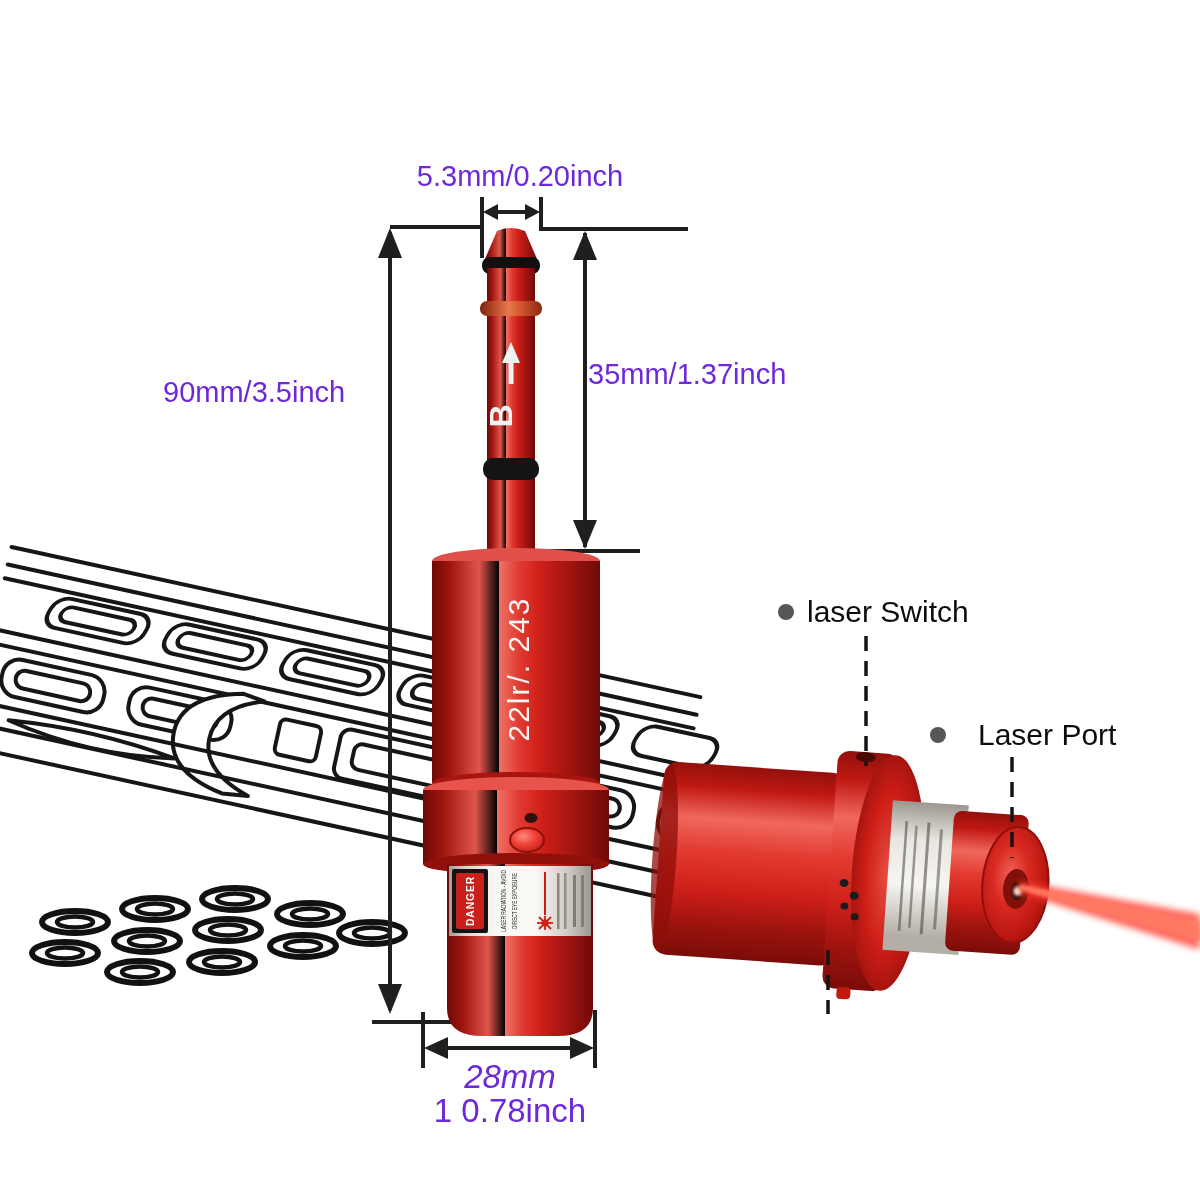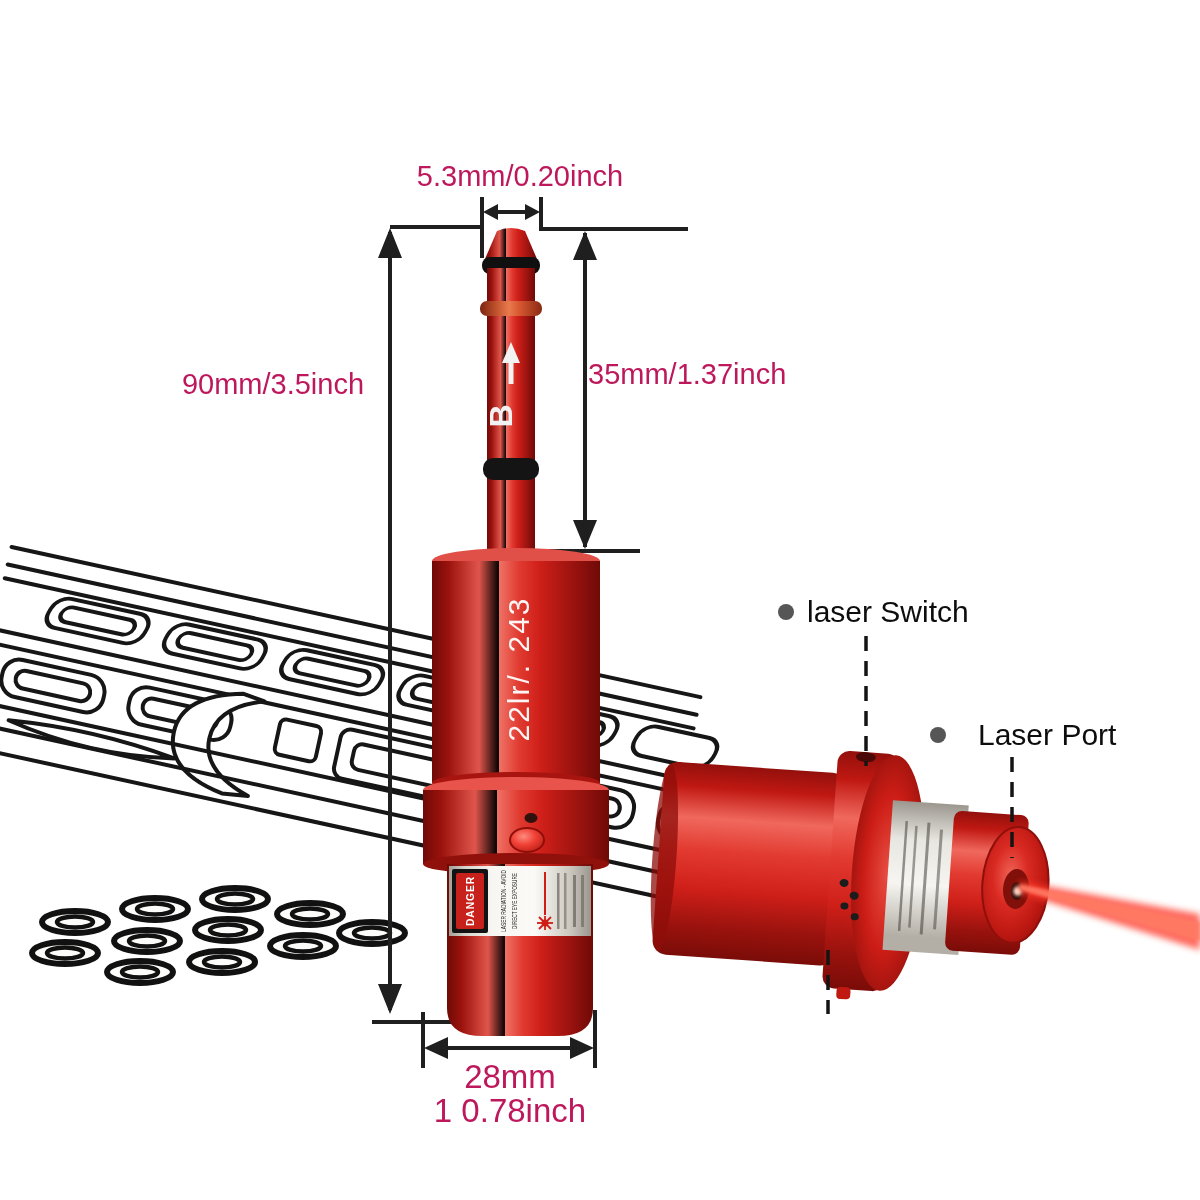--- a/index.html
+++ b/index.html
@@ -1,26 +1,26 @@
 <!DOCTYPE html>
 <html><head>
 <meta charset="utf-8">
 <style>
   html,body{margin:0;padding:0;background:#ffffff;}
   .stage{
     position:relative;width:1200px;height:1200px;background:#ffffff;
     font-family:"Liberation Sans", sans-serif;overflow:hidden;color:#0d0d0d;
   }
   .stage svg{position:absolute;left:0;top:0;}
-  .label{position:absolute;color:#be185d;white-space:nowrap;}
+  .label{position:absolute;color:#6d28d9;white-space:nowrap;}
   .dim{font-size:29px;}
   .dim-tip{left:400px;top:160px;width:240px;text-align:center;}
-  .dim-total{left:163px;top:368px;width:220px;text-align:center;}
+  .dim-total{left:163px;top:376px;width:220px;text-align:left;}
   .dim-shaft{left:588px;top:358px;}
-  .dim-body-mm{left:410px;top:1058px;width:200px;text-align:center;font-size:33px;}
+  .dim-body-mm{left:410px;top:1058px;width:200px;text-align:center;font-size:33px;font-style:italic;}
   .dim-body-inch{left:410px;top:1092px;width:200px;text-align:center;font-size:33px;}
   .callout{position:absolute;display:flex;align-items:center;gap:13px;font-size:30px;}
   .callout-switch{left:778px;top:595px;text-align:center;}
   .callout-port{left:930px;top:718px;gap:32px;}
   .callout-material{left:731px;top:1022px;font-size:31px;}
   .bullet{width:16px;height:16px;border-radius:50%;background:#565656;flex:0 0 auto;}
 </style>
 </head>
 <body>
 

